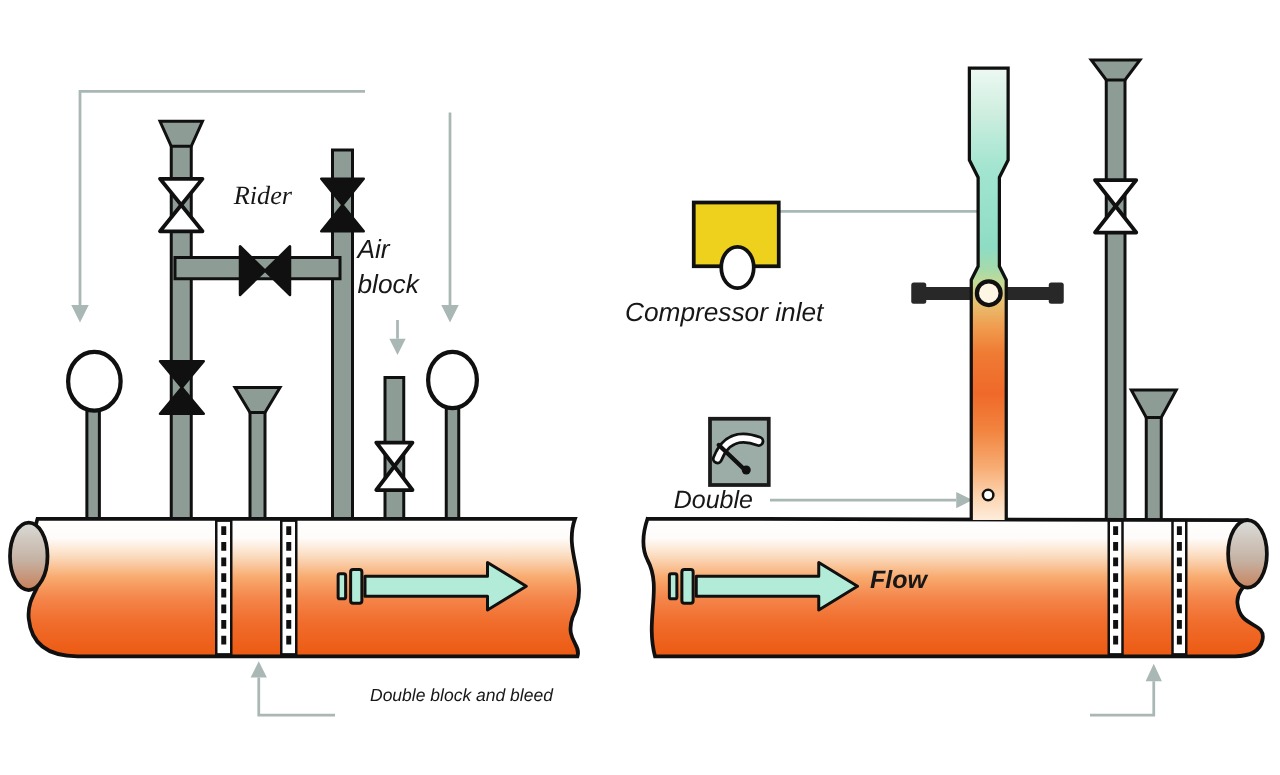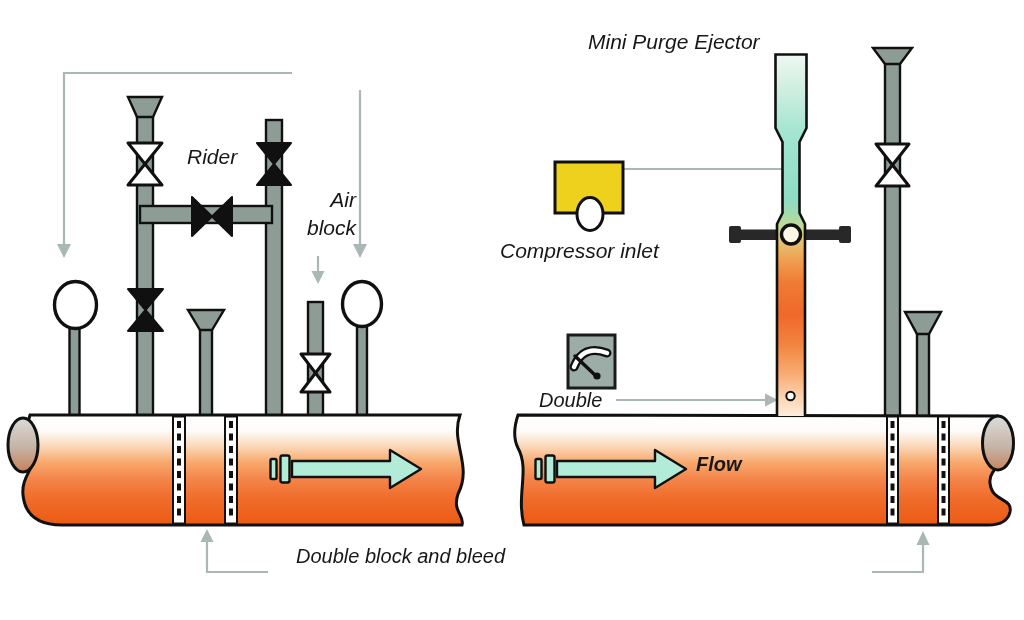--- a/index.html
+++ b/index.html
@@ -7,21 +7,21 @@
     position:relative;width:1024px;height:620px;background:#ffffff;
     overflow:hidden;font-family:"Liberation Sans",sans-serif;
   }
   #art{position:absolute;left:0;top:0;}
   .lbl{
     position:absolute;color:#171717;font-style:italic;
     font-size:21px;line-height:23px;white-space:nowrap;
     font-family:"Liberation Sans",sans-serif;
   }
   .lbl.bold{font-weight:bold;font-style:italic;}
-  .lbl.center{text-align:right;white-space:normal;}
+  .lbl.center{text-align:left;white-space:normal;}
 </style>
 </head>
 <body>
 
 <div id="canvas">
 <svg id="art" width="1024" height="620" viewBox="0 0 1024 620">
   <defs>
     <linearGradient id="pipeGrad" gradientUnits="userSpaceOnUse" x1="0" y1="415" x2="0" y2="525">
       <stop offset="0" stop-color="#ffffff"></stop>
       <stop offset="0.14" stop-color="#fefcfa"></stop>
@@ -166,20 +166,19 @@
 
   <g>
     <rect x="568" y="335" width="47" height="53" fill="#9bada6" stroke="#1a1a1a" stroke-width="3"></rect>
     <path d="M 574 367 Q 583 344 607 353" fill="none" stroke="#101010" stroke-width="9" stroke-linecap="round"></path>
     <path d="M 574 367 Q 583 344 607 353" fill="none" stroke="#ffffff" stroke-width="4.5" stroke-linecap="round"></path>
     <line x1="596" y1="376" x2="575" y2="356" stroke="#101010" stroke-width="3.5" stroke-linecap="round"></line>
     <circle cx="597" cy="376" r="3.6" fill="#101010"></circle>
   </g>
 </svg>
 
-  <div class="lbl" style="left:187px;top:145px;">Rider</div>
+  <div class="lbl" style="left:187px;top:145px;font-family:Liberation Serif, serif;">Rider</div>
   <div class="lbl center" style="left:286px;top:186px;width:70px;line-height:28px;"><span>Air</span><br><span>block</span></div>
-  <div class="lbl" style="left:588px;top:30px;">Mini Purge Ejector</div>
   <div class="lbl" style="left:500px;top:239px;">Compressor inlet</div>
   <div class="lbl" style="left:539px;top:389px;font-size:20px;">Double</div>
   <div class="lbl bold" style="left:696px;top:453px;font-size:20px;">Flow</div>
-  <div class="lbl" style="left:296px;top:545px;font-size:20px;">Double block and bleed</div>
+  <div class="lbl" style="left:296px;top:545px;font-size:14px;">Double block and bleed</div>
 </div>
 
 </body></html>

